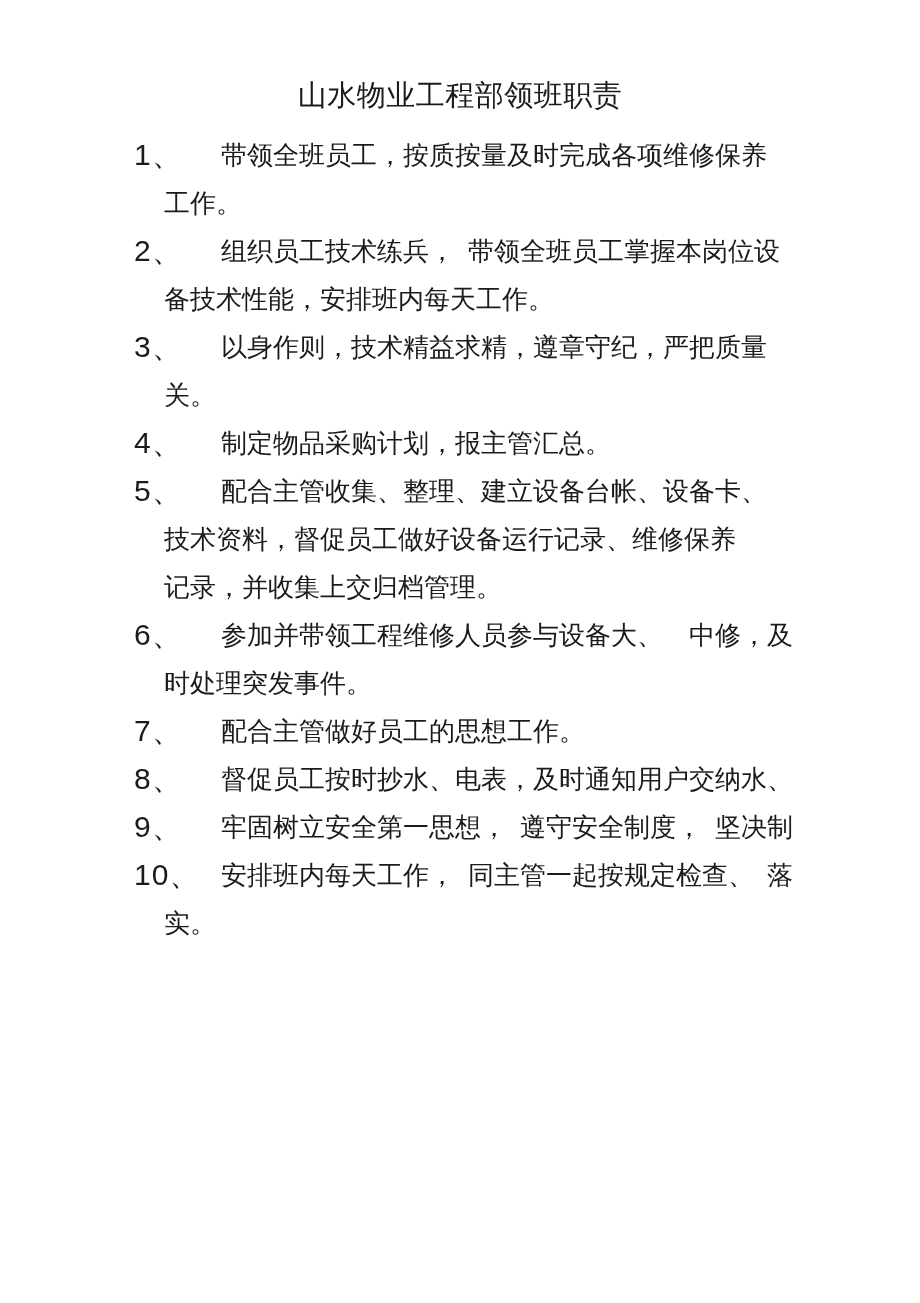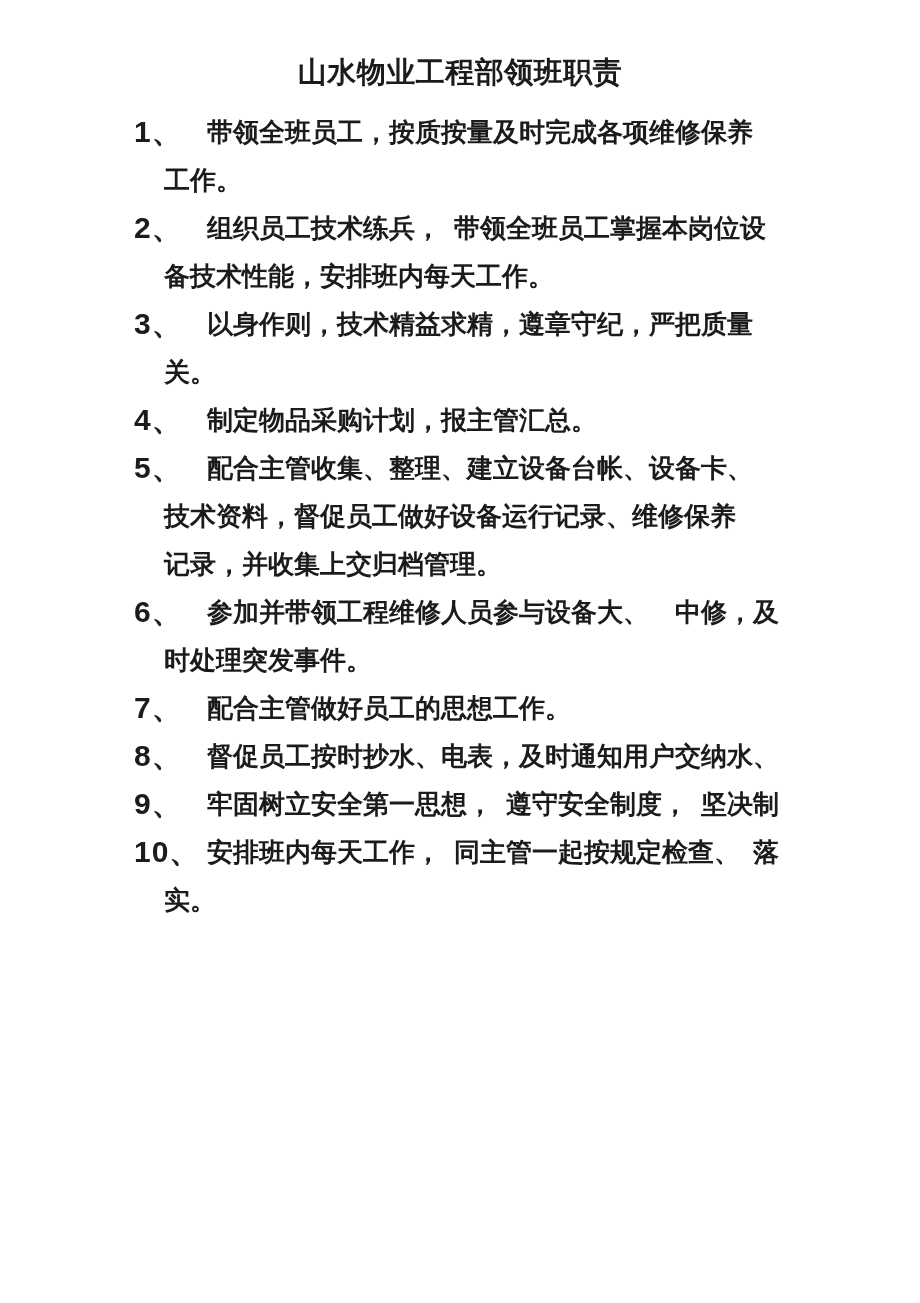--- a/index.html
+++ b/index.html
@@ -10,22 +10,21 @@
   .page {
     position: relative;
     width: 920px;
     height: 1303px;
     background: #ffffff;
     color: #1b1b1b;
     font-family: "Liberation Serif", "DejaVu Serif", serif;
     overflow: hidden;
   }
   .content {
-    padding-top: 49px;
-    font-weight: bold;
+    padding-top: 72px;
   }
   .doc-title {
     height: 48px;
     margin-bottom: 11px;
     display: flex;
     align-items: center;
     justify-content: center;
     font-size: 29px;
     letter-spacing: 0.5px;
     white-space: pre;
@@ -47,21 +46,21 @@
     letter-spacing: 1px;
     white-space: pre;
   }
   .txt {
     position: absolute;
     top: 50%;
     transform: translateY(-50%);
     font-size: 26px;
     white-space: pre;
   }
-  .line.first .txt { left: 207px; }
+  .line.first .txt { left: 221px; }
   .line.cont  .txt { left: 164px; }
 </style>
 </head>
 <body>
 
 <div class="page">
   <div class="content">
     <div class="doc-title">山水物业工程部领班职责</div>
     <div class="list" id="responsibilities-list">
         <div class="line first">

